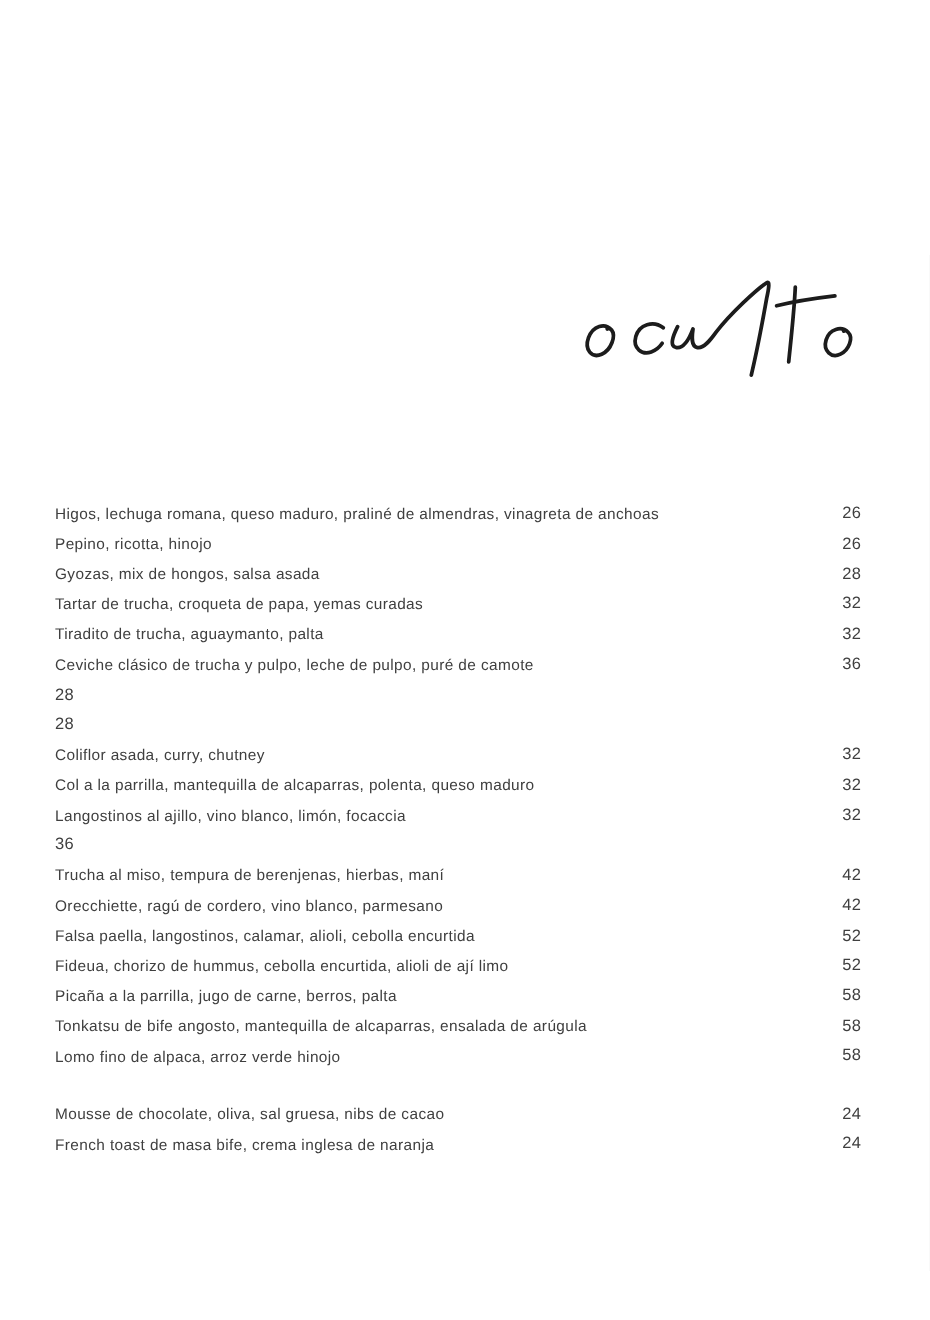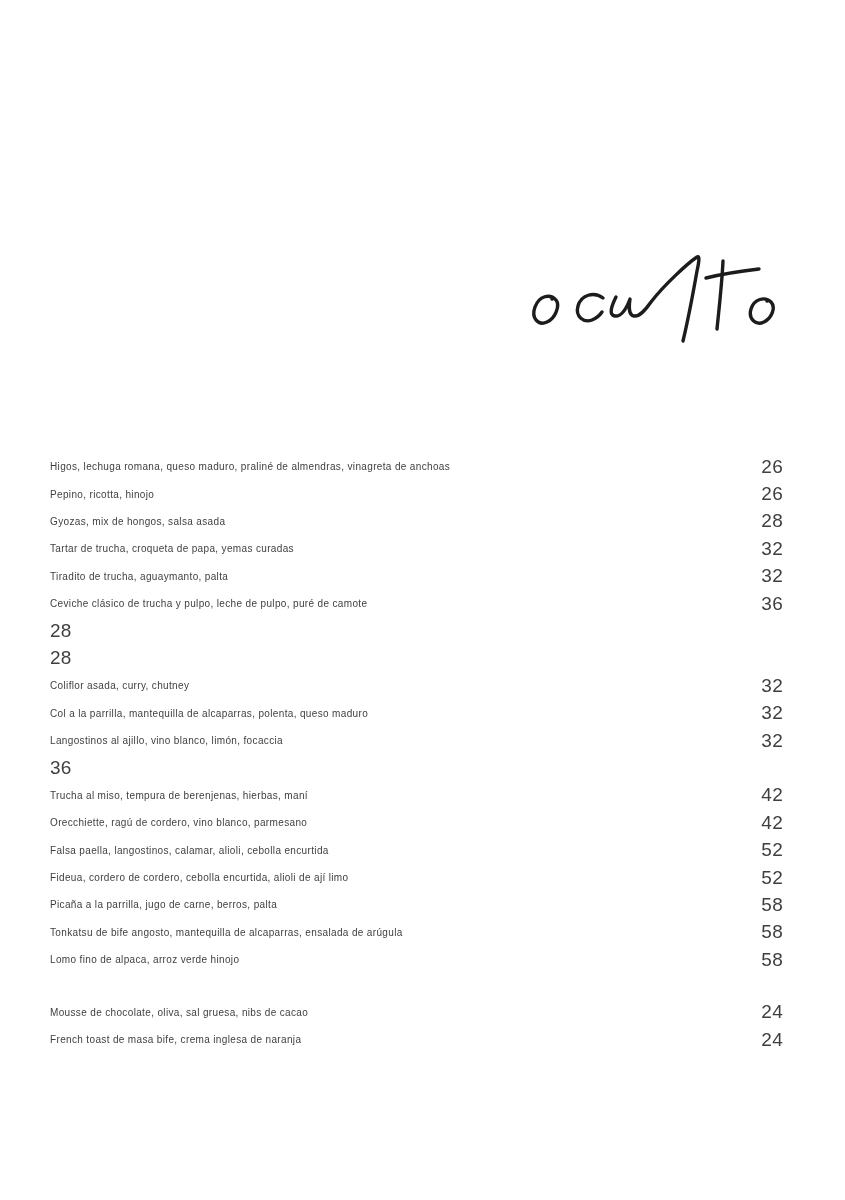--- a/index.html
+++ b/index.html
@@ -31,28 +31,28 @@
   }
   .menu-section { display: block; }
   .menu-section + .menu-section { margin-top: 25px; }
   .row {
     display: flex;
     justify-content: space-between;
     align-items: center;
     height: 27.4px;
   }
   .dish {
-    font-size: 10px;
+    font-size: 14px;
     font-weight: 300;
     letter-spacing: 0.35px;
     color: #3f3f3f;
     white-space: nowrap;
   }
   .price {
-    font-size: 19px;
+    font-size: 15px;
     font-weight: 300;
     letter-spacing: 0.3px;
     color: #3f3f3f;
     text-align: right;
   }
 </style>
 </head>
 <body>
 
 <div class="page">
@@ -143,21 +143,21 @@
       <span class="dish">Orecchiette, ragú de cordero, vino blanco, parmesano</span>
       <span class="price">42</span>
     </div>
 
     <div class="row">
       <span class="dish">Falsa paella, langostinos, calamar, alioli, cebolla encurtida</span>
       <span class="price">52</span>
     </div>
 
     <div class="row">
-      <span class="dish">Fideua, cordero de cordero, cebolla encurtida, alioli de ají limo</span>
+      <span class="dish">Fideua, chorizo de hummus, cebolla encurtida, alioli de ají limo</span>
       <span class="price">52</span>
     </div>
 
     <div class="row">
       <span class="dish">Picaña a la parrilla, jugo de carne, berros, palta</span>
       <span class="price">58</span>
     </div>
 
     <div class="row">
       <span class="dish">Tonkatsu de bife angosto, mantequilla de alcaparras, ensalada de arúgula</span>

